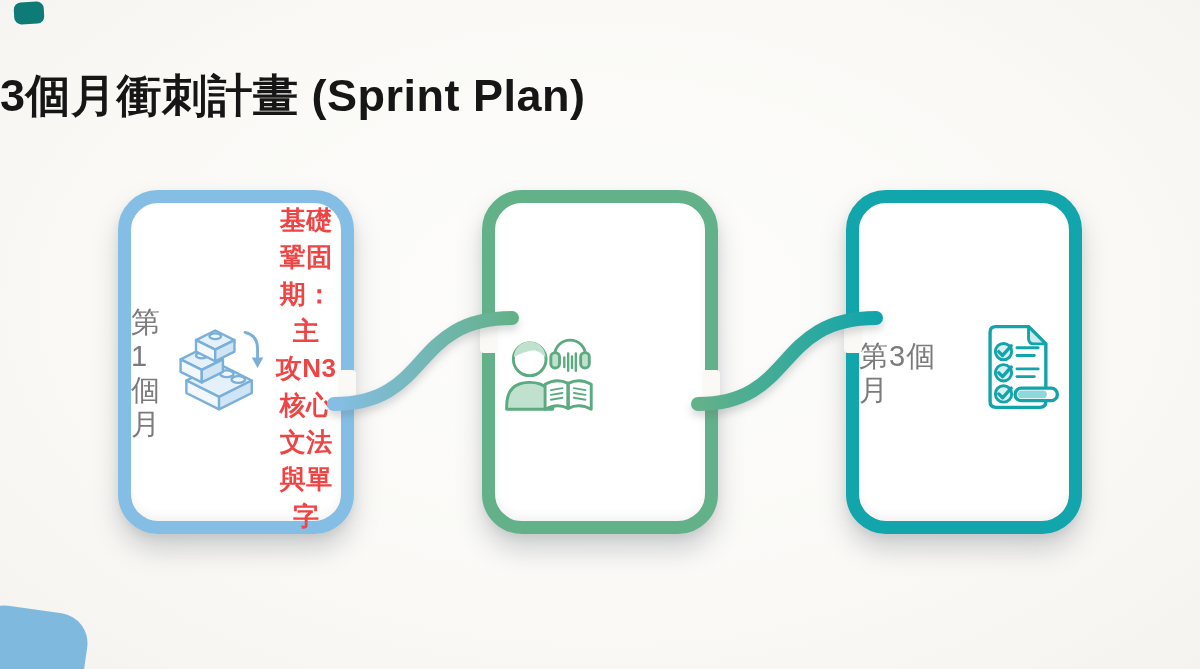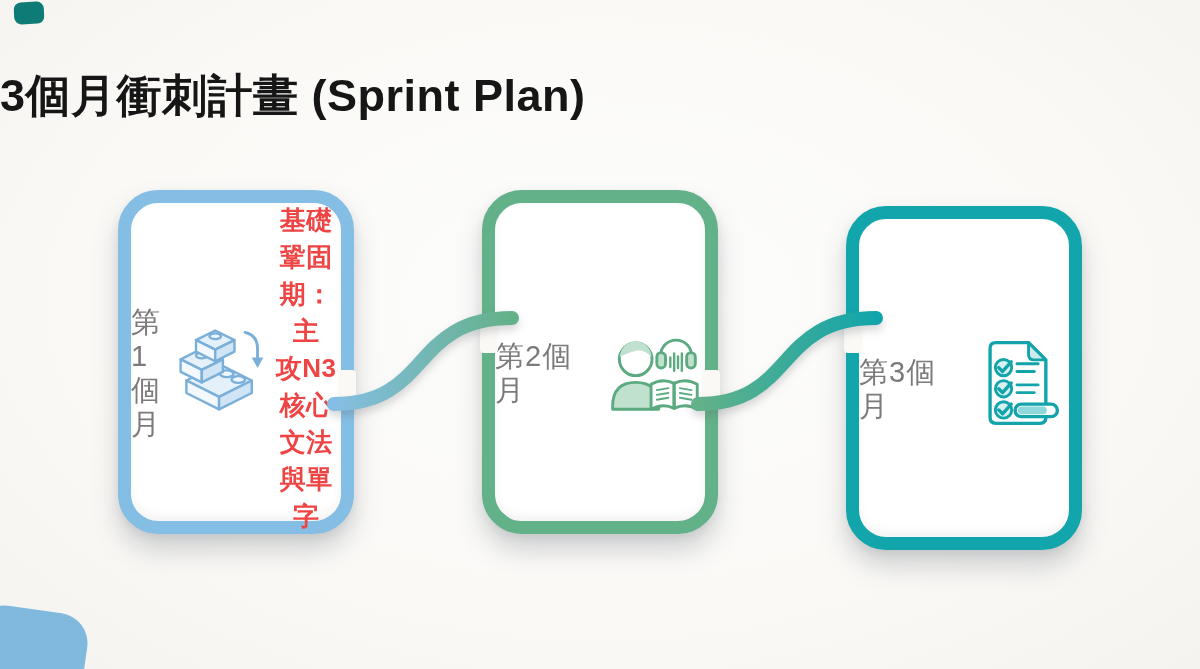--- a/index.html
+++ b/index.html
@@ -92,21 +92,20 @@
         </svg>
       </div>
       <div class="description">基礎鞏固期：主
 攻N3核心文法
 與單字</div>
     </div>
   </div>
 
   <div class="card card--m2" style="border-color: rgb(99, 177, 137);">
     <div class="card-inner">
-      <div class="month-label">第2個月</div>
       <div class="icon-box">
         <svg width="100" height="96" viewBox="0 0 104 96">
           <g stroke="#5BAA80" stroke-width="3" stroke-linecap="round" stroke-linejoin="round">
             <circle cx="34" cy="40" r="17" fill="#FFFFFF"></circle>
             <path d="M 17.5 38 a 16.5 16.5 0 0 1 33 0 q -8 -9 -16 -7 q -10 2 -17 7 z" fill="#BFE1CE" stroke="none"></path>
             <path d="M 10 92 v -3 q 0 -25 24 -25 q 24 0 24 25 v 3 z" fill="#BFE1CE"></path>
             <path d="M 60 36 a 16 16 0 0 1 32 0" fill="none"></path>
             <rect x="56" y="33" width="9" height="16" rx="4.5" fill="#BFE1CE"></rect>
             <rect x="87" y="33" width="9" height="16" rx="4.5" fill="#BFE1CE"></rect>
             <line x1="70" y1="38" x2="70" y2="48" stroke-width="2.5"></line>
@@ -123,21 +122,21 @@
               <line x1="80" y1="70" x2="92" y2="72"></line>
                 <line x1="80" y1="75" x2="92" y2="77"></line>
                 <line x1="80" y1="80" x2="92" y2="82"></line>
             </g>
           </g>
         </svg>
       </div>
     </div>
   </div>
 
-  <div class="card card--m3" style="border-color: rgb(18, 165, 171); margin-top: 16px;">
+  <div class="card card--m3" style="border-color: rgb(18, 165, 171);">
     <div class="card-inner">
       <div class="month-label">第3個月</div>
       <div class="icon-box">
         <svg width="100" height="96" viewBox="0 0 104 96">
           <g stroke="#12A4AA" stroke-linejoin="round" stroke-linecap="round">
             <path d="M 30 6 H 64 L 82 24 V 84 q 0 6 -6 6 H 30 q -6 0 -6 -6 V 12 q 0 -6 6 -6 z" fill="#FFFFFF" stroke-width="3.5"></path>
             <path d="M 64 6 v 12 q 0 6 6 6 h 12 z" fill="#CDEBEC" stroke-width="3"></path>
             <g stroke-width="3">
               <circle cx="38" cy="32" r="8.5" fill="#D7F0F1"></circle>
               <circle cx="38" cy="54" r="8.5" fill="#D7F0F1"></circle>

